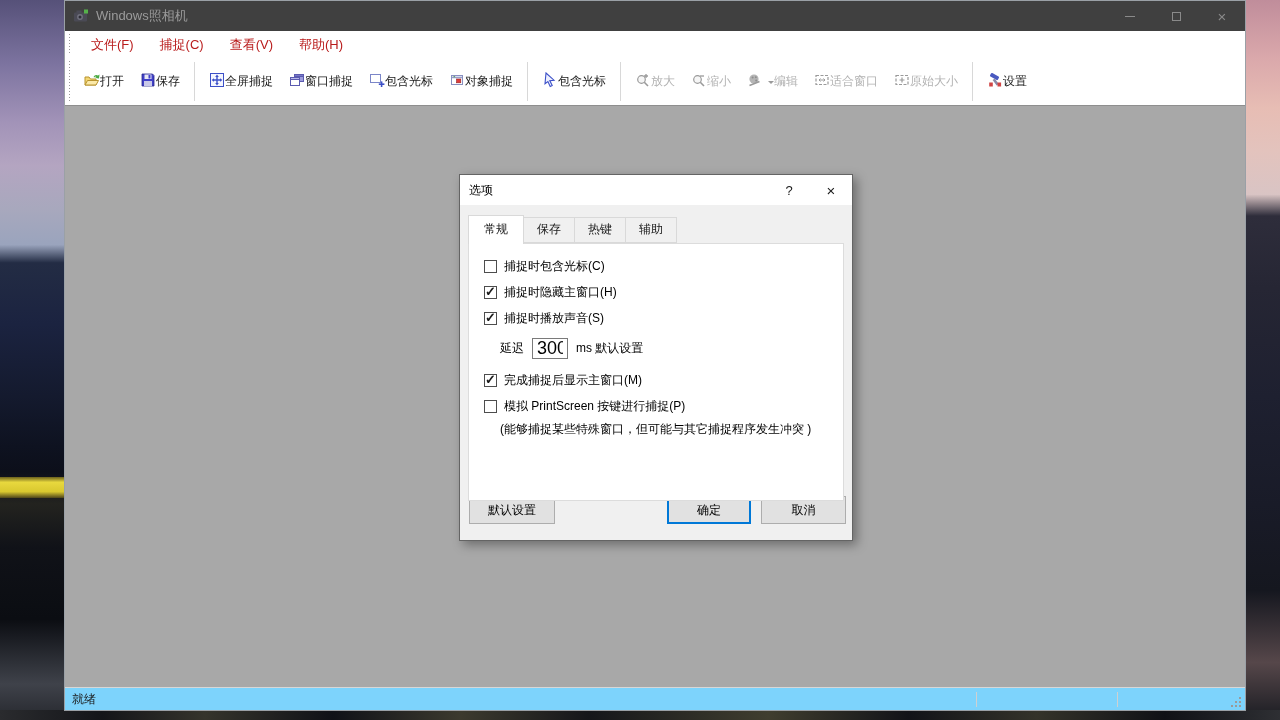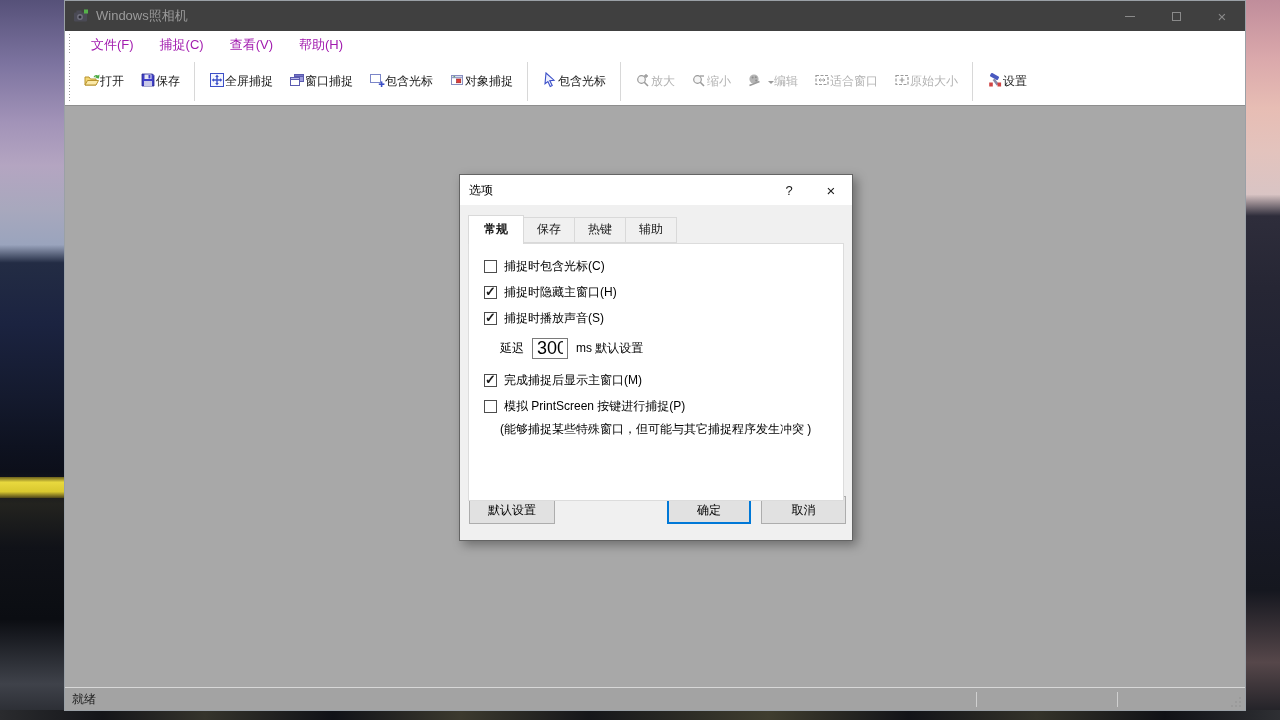--- a/index.html
+++ b/index.html
@@ -35,54 +35,54 @@
   .win-btn { width:46px; height:30px; display:flex; align-items:center; justify-content:center; }
   .min-glyph { width:10px; height:1px; background:#8a8a8a; }
   .max-glyph { width:9px; height:9px; border:1px solid #8a8a8a; }
   .close-glyph { font-size:15px; color:#8a8a8a; line-height:1; }
 
   .gripper { width:4px; align-self:stretch; margin:3px 4px 3px 3px;
     background-image:repeating-linear-gradient(to bottom,#9a9a9a 0 1px,transparent 1px 3px);
     background-size:1px 100%; background-repeat:repeat-y; background-position:1px 0; }
 
   .menubar { height:27px; background:#fff; display:flex; align-items:stretch; flex:0 0 auto; }
-  .menu-item { font-size:13px; color:#a21caf; padding:0 11px; display:flex; align-items:center; margin-left:4px; }
+  .menu-item { font-size:13px; color:#b91c1c; padding:0 11px; display:flex; align-items:center; margin-left:4px; }
 
   .toolbar { height:47px; background:#fff; display:flex; align-items:stretch; flex:0 0 auto; padding-right:4px; }
   .tb-item { display:flex; flex-direction:row; align-items:center; justify-content:center; padding:2px 7px 3px; margin:2px 1px; }
   .tb-icon { width:16px; height:16px; margin-bottom:2px; }
   .tb-icon svg { display:block; width:16px; height:16px; }
   .tb-label { font-size:12px; color:#1a1a1a; white-space:nowrap; }
   .tb-item.disabled .tb-label { color:#b2b2b2; }
   .tb-sep { width:1px; background:#d8d8d8; margin:4px 6px; }
   .tb-edit-wrap { display:flex; align-items:center; }
   .dd-arrow { width:0; height:0; border:3.5px solid transparent; border-top-color:#9a9a9a; margin:5px 0 0 5px; }
 
   .client-area { flex:1 1 auto; background:#a8a8a8; border-top:1px solid #8e8e8e; }
 
-  .statusbar { height:23px; background:#a3a3a3; border-top:1px solid #d7d7d7; position:relative;
+  .statusbar { height:23px; background:#7dd3fc; border-top:1px solid #d7d7d7; position:relative;
     display:flex; align-items:center; flex:0 0 auto; }
   .status-text { font-size:12px; color:#1a1a1a; padding-left:7px; }
   .sb-div { position:absolute; top:4px; bottom:3px; width:1px; background:#d0d0d0; }
   .sb-div1 { left:911px; } .sb-div2 { left:1052px; }
   .sb-grip { position:absolute; right:2px; bottom:2px; width:13px; height:13px; }
 
   
   .dialog { position:absolute; left:459px; top:174px; width:394px; height:367px;
     background:#f0f0f0; border:1px solid #646464; box-shadow:4px 4px 10px rgba(0,0,0,.35); z-index:10; }
   .dlg-titlebar { height:30px; background:#fff; display:flex; align-items:center; }
   .dlg-title { font-size:12px; color:#000; padding-left:9px; flex:1 1 auto; }
   .dlg-btn { width:42px; height:30px; display:flex; align-items:center; justify-content:center;
     font-size:13px; color:#1a1a1a; }
   .dlg-close { font-size:15px; }
 
   .tabstrip { display:flex; align-items:flex-end; margin:9px 8px 0 8px; position:relative; z-index:2; }
   .tab { font-size:12px; color:#1a1a1a; background:#f0f0f0; border:1px solid #d9d9d9;
     padding:3px 13px 4px; margin-right:-1px; }
-  .tab.active { background:#fff; padding:5px 15px 6px; border-bottom:none; position:relative; top:1px;font-weight:bold; }
+  .tab.active { background:#fff; padding:5px 15px 6px; border-bottom:none; position:relative; top:1px; }
 
   .tabpage { position:relative; margin:0 8px; height:258px; background:#fff; border:1px solid #dcdcdc; z-index:1;
     padding:15px 10px 0 15px; font-size:12px; color:#000; }
   .chk-row { display:flex; align-items:center; margin-bottom:12px; height:14px; }
   .chk-row input[type=checkbox] { appearance:none; -webkit-appearance:none; width:13px; height:13px;
     border:1px solid #4d4d4d; background:#fff; margin:0 7px 0 0; position:relative; flex:0 0 auto; }
   .chk-row input[type=checkbox]:checked::after { content:"✓"; position:absolute; left:0px; top:-3px;
     font-size:13px; font-weight:bold; color:#1a1a1a; }
   .chk-label { font-size:12px; color:#000; }
   .delay-row { display:flex; align-items:center; margin:2px 0 14px 16px; height:22px; }

